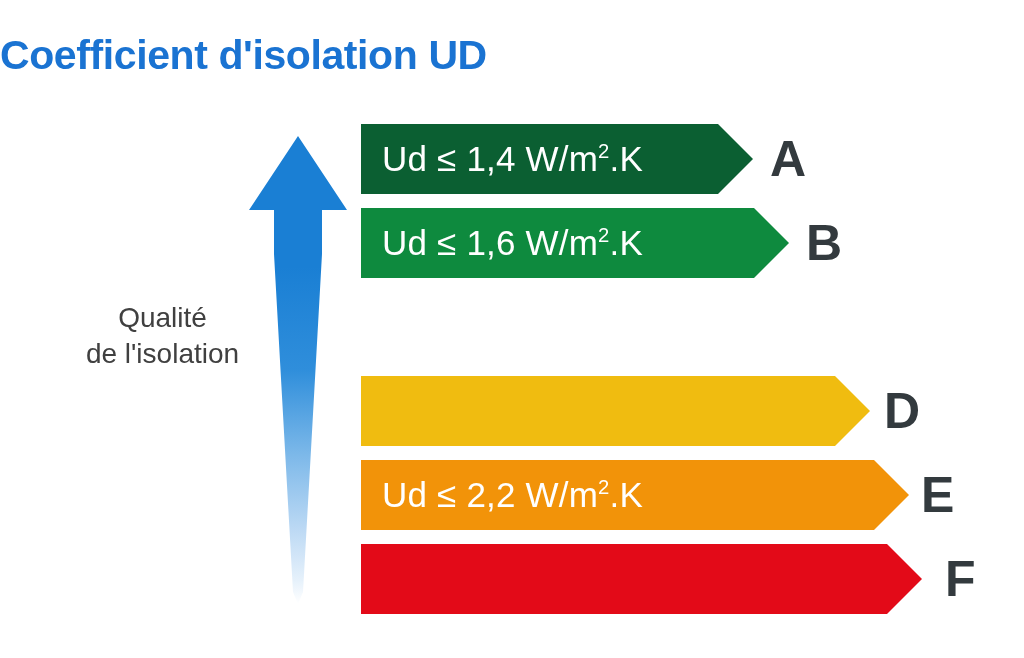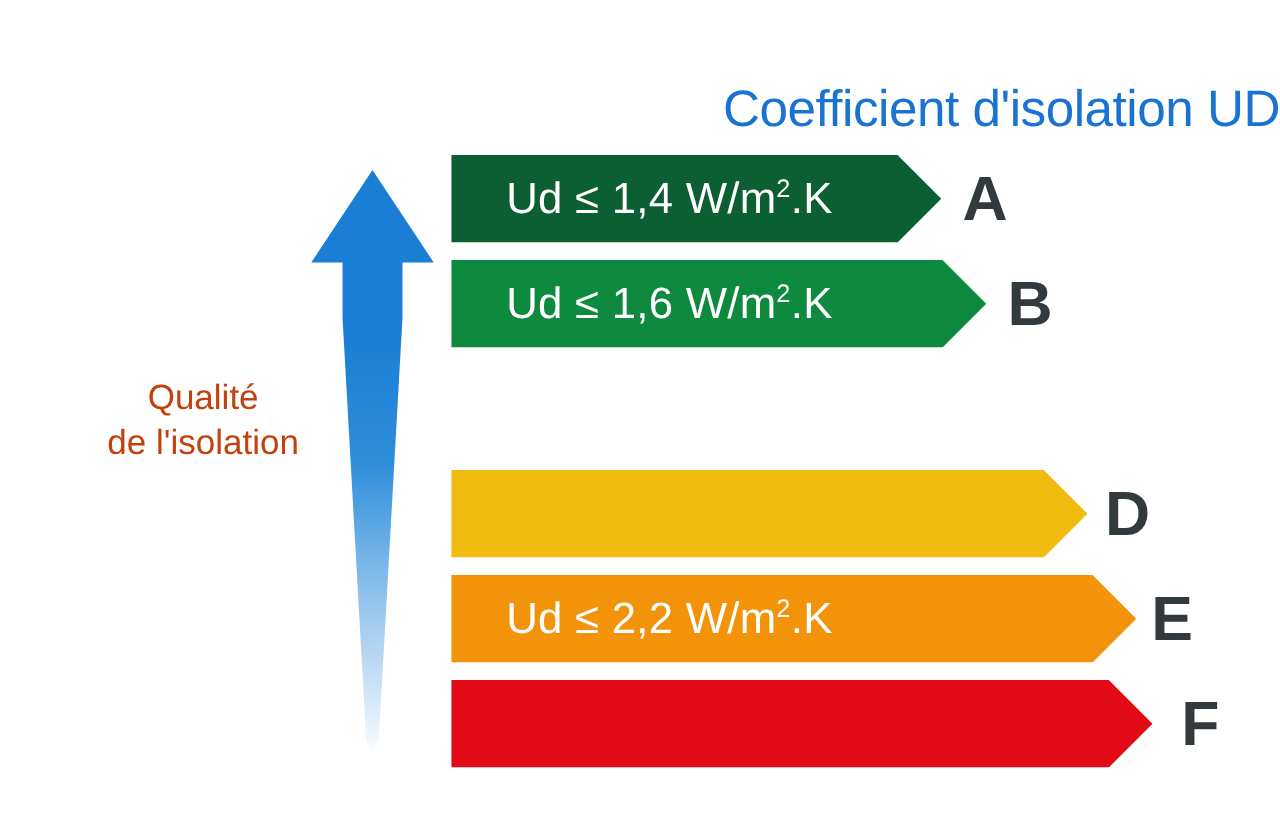--- a/index.html
+++ b/index.html
@@ -20,27 +20,26 @@
     top: 0;
     width: 1024px;
     height: 658px;
   }
   
   #chart-title {
     position: absolute;
     left: 0;
     top: 32px;
     width: 1024px;
-    text-align: right;
+    text-align: left;
     font-size: 41px;
-    font-weight: normal;
+    font-weight: bold;
     letter-spacing: -0.4px;
     color: #1a73d2;
     white-space: nowrap;
-    margin-top: 32px;
   }
   
   #quality-caption {
     position: absolute;
     left: 60px;
     top: 300px;
     width: 205px;
     text-align: center;
     font-size: 28px;
     line-height: 36px;
@@ -88,21 +87,21 @@
     width: 100%;
     height: 100%;
   }
   .rating-label {
     position: relative;
     z-index: 2;
     color: #ffffff;
     font-size: 35px;
     font-weight: 500;
     letter-spacing: 0.2px;
-    padding-left: 44px;
+    padding-left: 21px;
     white-space: nowrap;
   }
   .rating-label sup {
     font-size: 0.58em;
     vertical-align: super;
     line-height: 0;
   }
   .rating-grade {
     position: absolute;
     top: 0;
@@ -113,21 +112,21 @@
     color: #333a3e;
   }
 </style>
 </head>
 <body style="background: rgb(255, 255, 255);">
 
 <div id="infographic">
 
   <div id="chart-title" style="color: rgb(26, 115, 210);">Coefficient d'isolation UD</div>
 
-  <div id="quality-caption" style="color: #c2410c;">
+  <div id="quality-caption" style="color: #404040;">
     <span class="cap-line">Qualité</span>
     <span class="cap-line">de l'isolation</span>
   </div>
 
   <div id="quality-arrow">
     <svg width="110" height="480" viewBox="0 0 110 480" xmlns="http://www.w3.org/2000/svg">
       <defs>
         <linearGradient id="arrowGrad" x1="0" y1="0" x2="0" y2="1">
           <stop offset="0%" stop-color="#1a7fd4"></stop>
           <stop offset="28%" stop-color="#1a7fd4"></stop>

